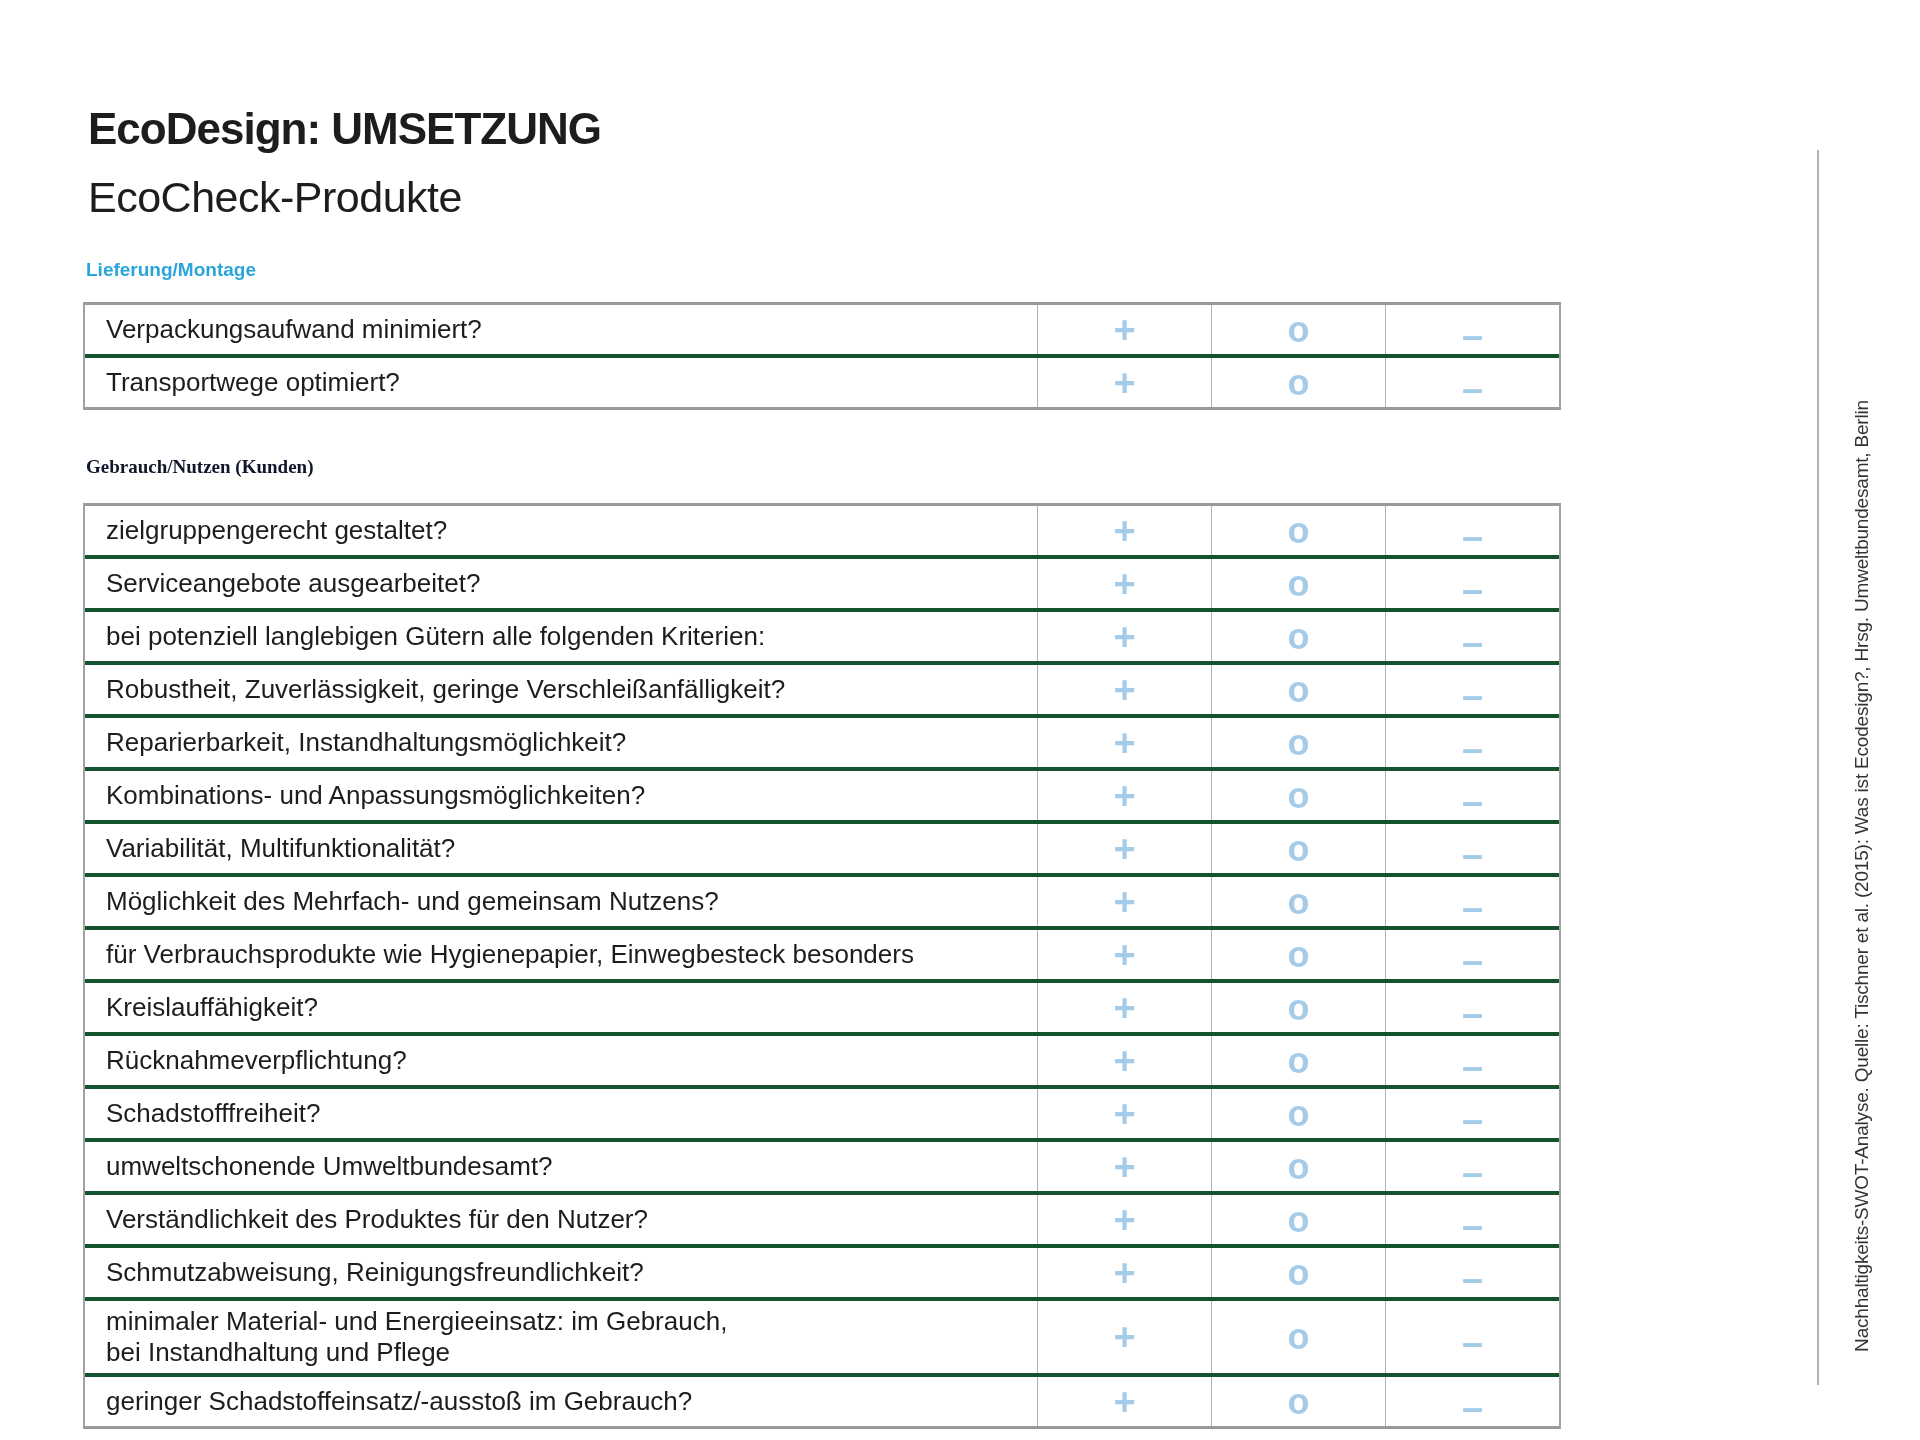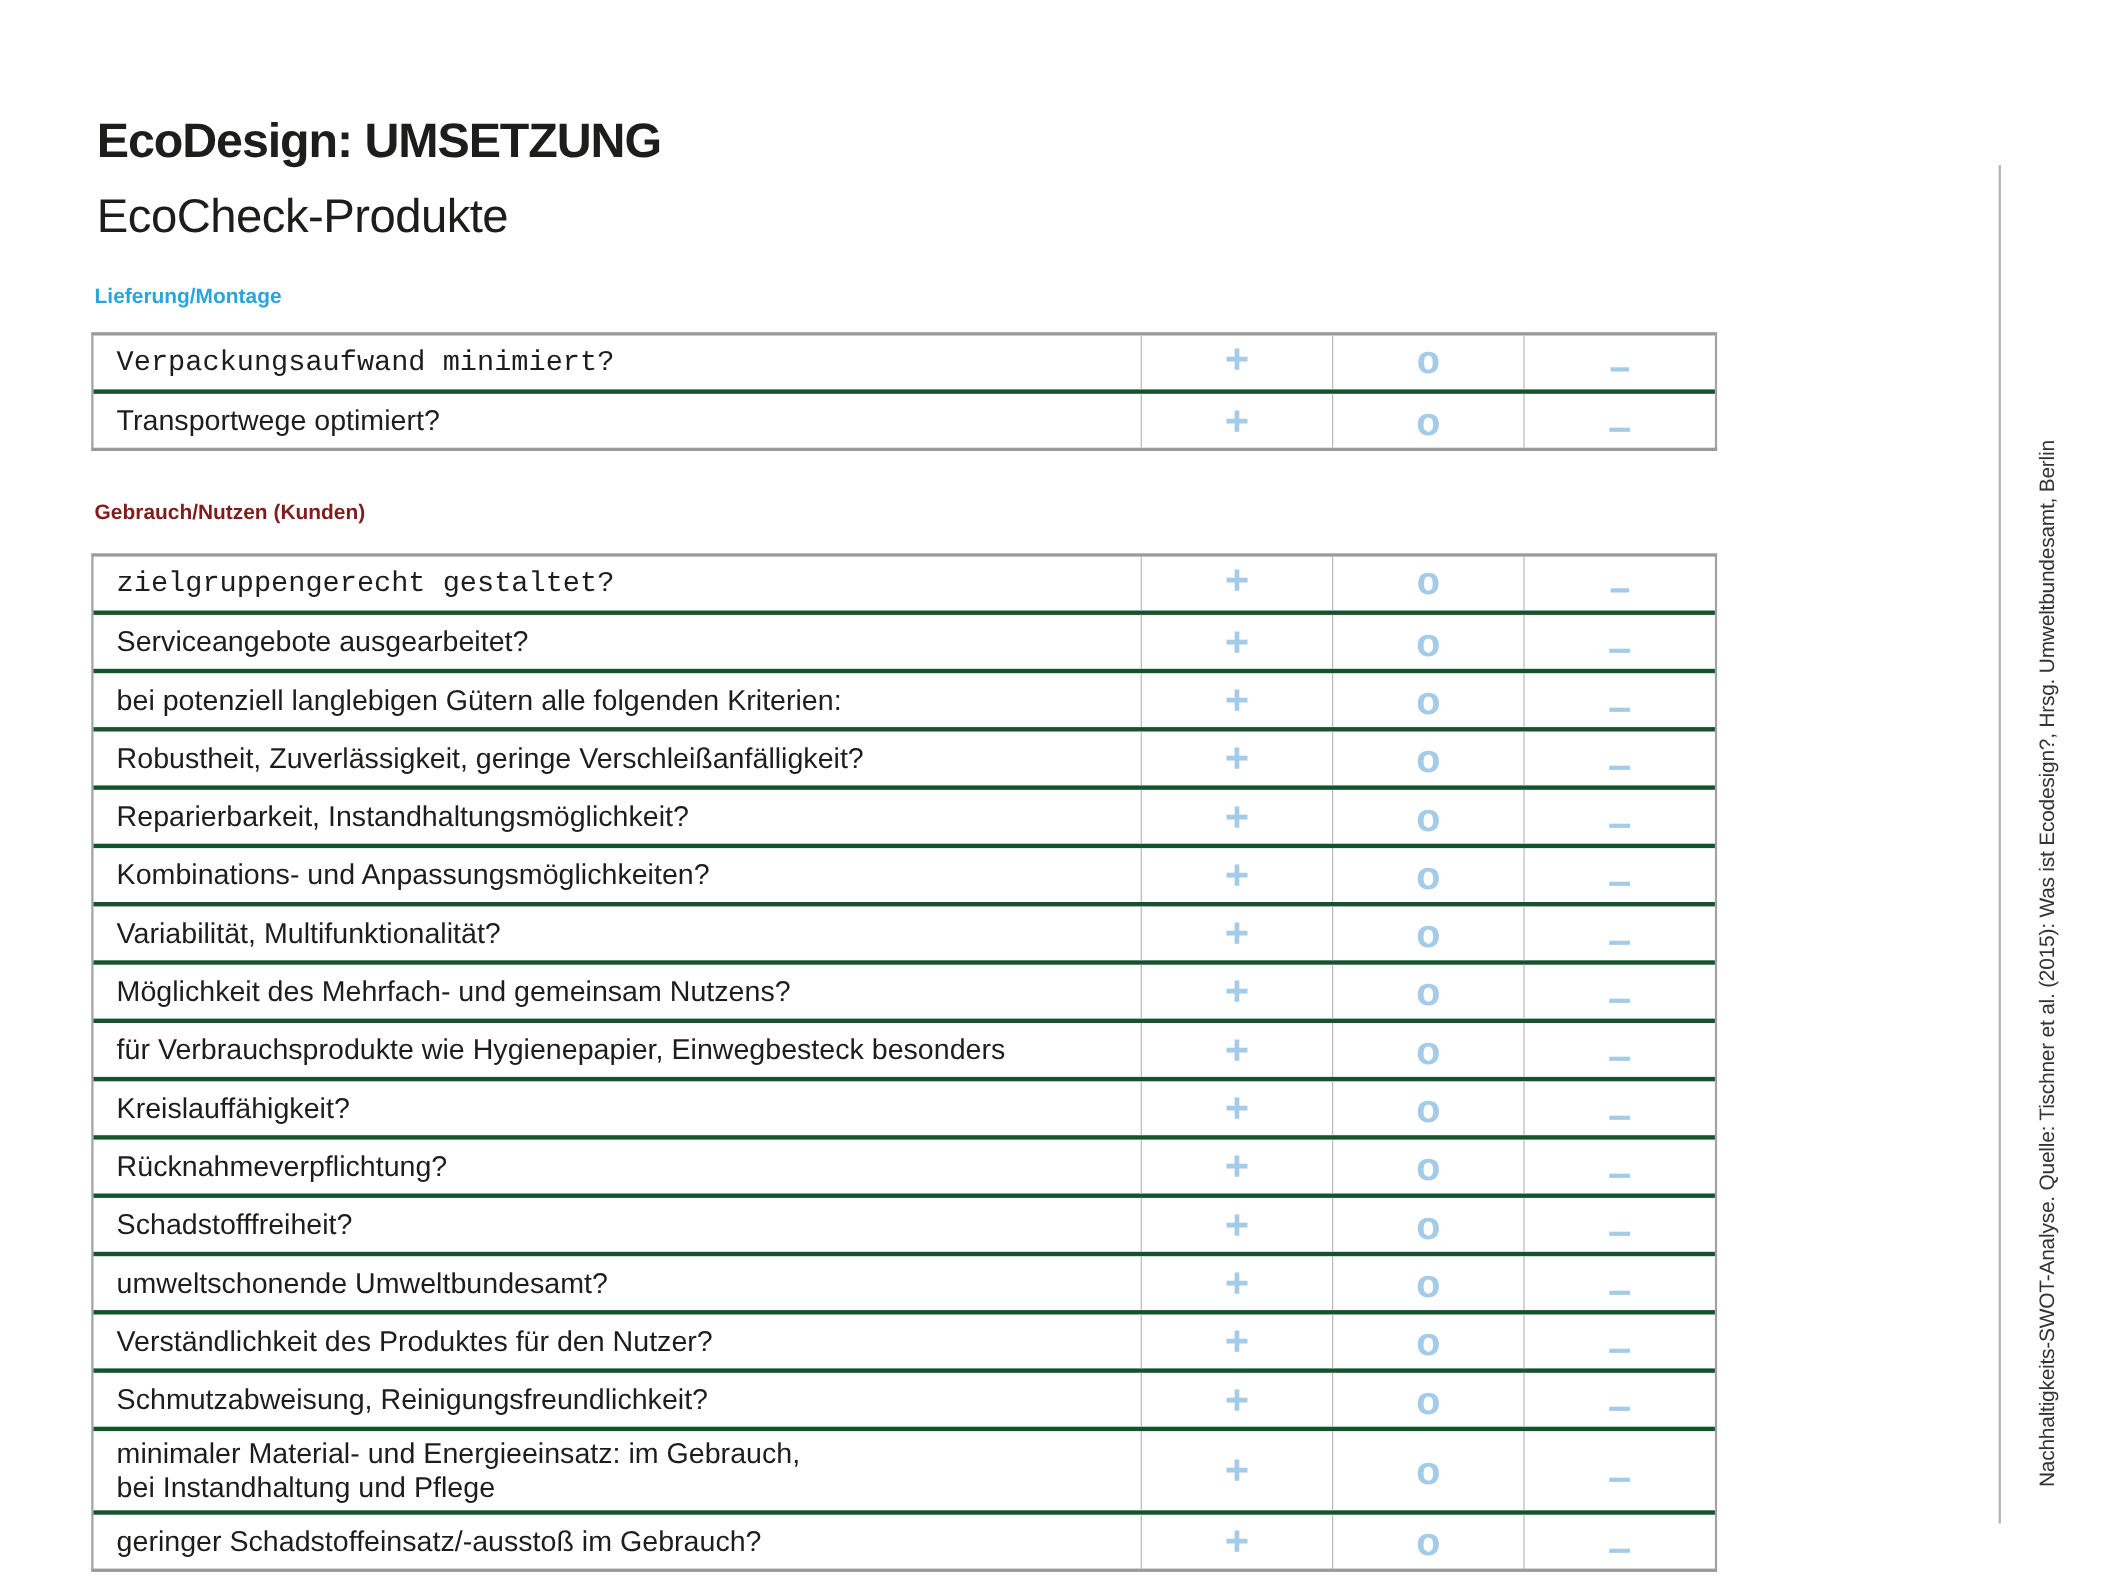--- a/index.html
+++ b/index.html
@@ -15,30 +15,30 @@
   }
   .page-subtitle{
     position:absolute;left:88px;top:138px;
     font-size:43px;font-weight:normal;letter-spacing:-0.5px;line-height:1.1;
   }
   .section-label{
     position:absolute;left:86px;
     font-size:19px;font-weight:bold;line-height:1.1;
   }
   .section-label.sec0{top:260px;color:#2aa5dc;}
-  .section-label.sec1{top:457px;color:#7f1d1d;}
+  .section-label.sec1{top:457px;color:#0f172a;font-family:Liberation Serif, serif;}
   .eco-table{
     position:absolute;left:83px;width:1478px;box-sizing:border-box;
     background:#fff;
     border:2px solid #a2a2a2;border-top:3px solid #9a9a9a;border-bottom:3px solid #9a9a9a;
   }
   .eco-table.t0{top:302px;}
   .eco-table.t1{top:503px;}
   .row{display:flex;height:49px;border-top:4px solid #14532d;}
-  .row:first-child{border-top:none;font-family:Liberation Mono, monospace;}
+  .row:first-child{border-top:none;}
   .row.tall{height:72px;}
   .cell{box-sizing:border-box;}
   .cell.q{
     width:952px;display:flex;align-items:center;
     padding-left:21px;padding-right:8px;
     font-size:26px;line-height:31px;white-space:pre-line;color:#1d1d1b;
   }
   .cell.r{
     width:174px;border-left:1px solid #b2b2b2;
     display:flex;align-items:center;justify-content:center;

